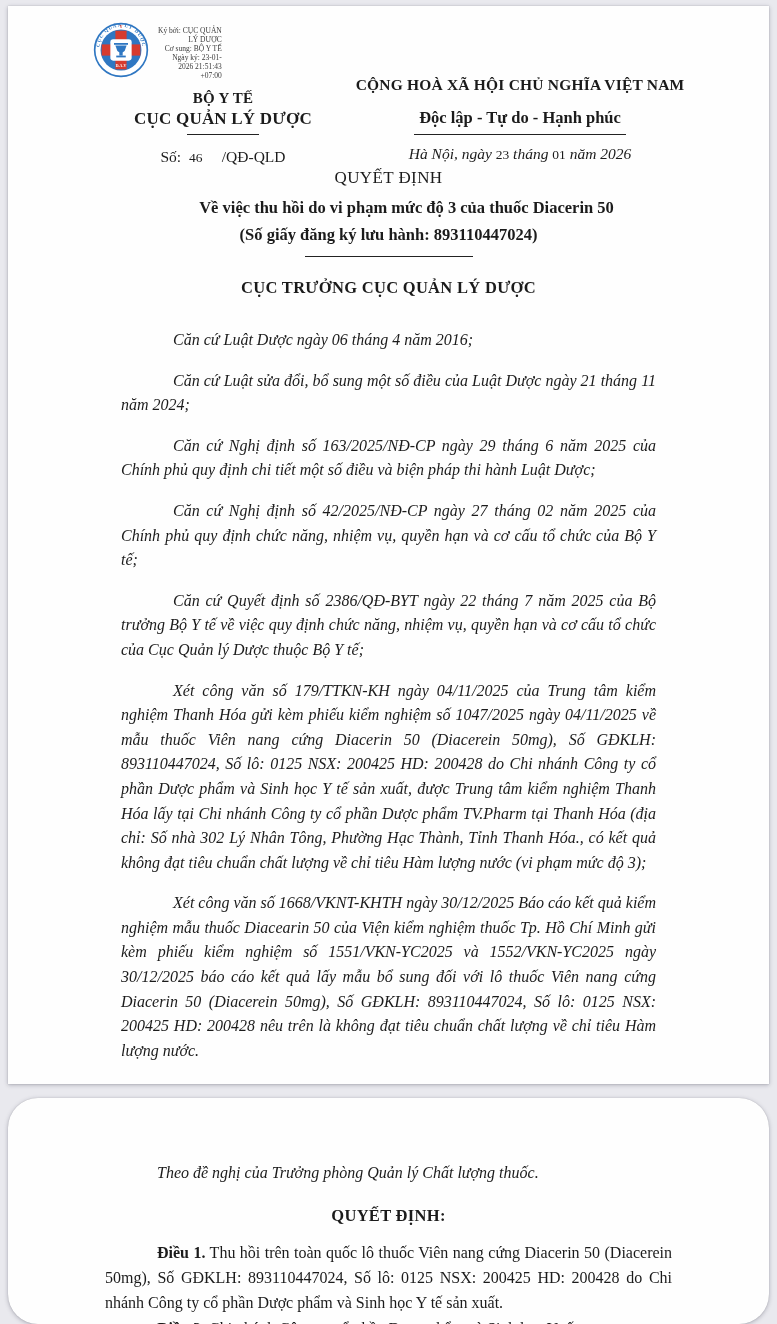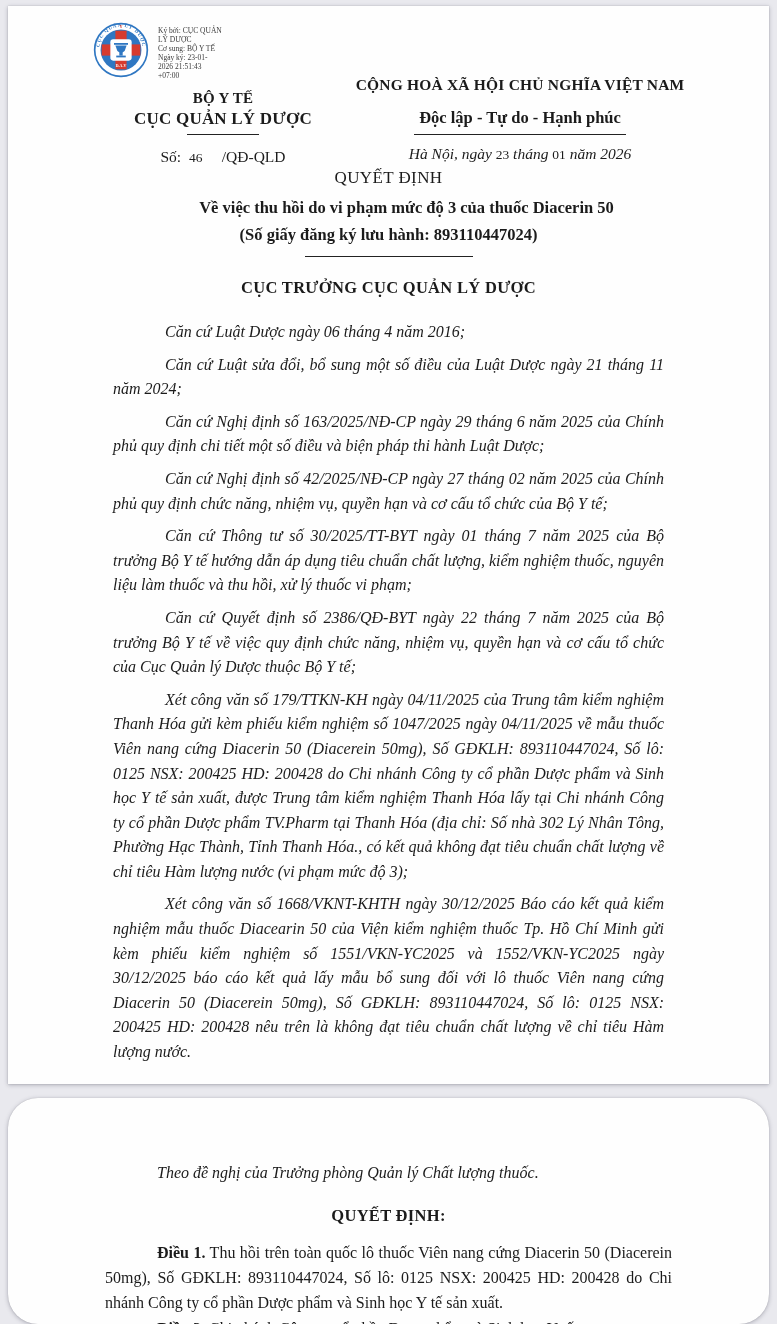--- a/index.html
+++ b/index.html
@@ -13,21 +13,21 @@
   }
   .page{
     position:absolute;left:8px;width:761px;background:#fefefe;
     box-shadow:0 1px 4px rgba(60,60,80,.35), 0 0 1px rgba(0,0,0,.2);
   }
   .page1{top:6px;height:1078px;}
   .page2{top:1098px;height:226px;overflow:hidden;border-radius:30px;}
 
   
   .stamp{position:absolute;left:85px;top:16px;display:flex;gap:9px;align-items:flex-start;}
-  .sig-block{font-family:"Liberation Serif",serif;font-size:7.5px;line-height:9px;color:#3a3a3a;padding-top:4px;}
+  .sig-block{font-family:"Liberation Serif",serif;font-size:7.5px;line-height:9px;color:#3a3a3a;padding-top:4px;text-align:right;}
 
   
   .hdr-left{position:absolute;left:60px;top:84px;width:310px;text-align:center;}
   .hdr-right{position:absolute;left:332px;top:70px;width:360px;text-align:center;}
   .ministry{font-size:15px;font-weight:bold;letter-spacing:.3px;}
   .agency{font-size:17px;font-weight:bold;margin-top:2px;letter-spacing:.2px;}
   .divider-left{width:72px;height:0;border-top:1.4px solid #222;margin:5px auto 0;}
   .country{font-size:15.5px;font-weight:bold;letter-spacing:.2px;}
   .motto{font-size:16.5px;font-weight:bold;margin-top:14px;}
   .divider-right{width:212px;height:0;border-top:1.4px solid #222;margin:6px auto 0;}
@@ -42,21 +42,21 @@
   .title-subject{font-size:16.5px;font-weight:bold;margin-top:10px;padding-left:36px;}
   .title-reg{font-size:16.5px;font-weight:bold;margin-top:7px;}
   .divider-title{width:168px;height:0;border-top:1.8px solid #222;margin:11px auto 0;}
 
   .issuer{position:absolute;left:0;top:272px;width:100%;text-align:center;font-size:16.5px;font-weight:bold;letter-spacing:.3px;}
 
   
   .body-text{position:absolute;left:97px;top:306px;width:567px;}
   .para{
     font-size:16px;font-style:italic;line-height:24.6px;
-    text-align:justify;text-indent:52px;margin:8px;
+    text-align:justify;text-indent:52px;margin:16px;
   }
   
   .proposal{position:absolute;left:97px;top:66px;width:567px;font-size:16px;font-style:italic;text-indent:52px;}
   .decision-heading{position:absolute;left:0;top:108px;width:100%;text-align:center;font-size:16.5px;font-weight:bold;letter-spacing:.3px;}
   .article{position:absolute;left:97px;top:142px;width:567px;font-size:16px;line-height:25px;text-align:justify;text-indent:52px;}
   .article b{font-weight:bold;}
   .article2-partial{position:absolute;left:97px;top:218px;width:567px;font-size:16px;line-height:25px;text-indent:52px;white-space:nowrap;overflow:hidden;}
   .article2-partial b{font-weight:bold;}
 </style>
 </head>
@@ -133,21 +133,20 @@
     <div class="divider-title"></div>
   </div>
 
   <div class="issuer">CỤC TRƯỞNG CỤC QUẢN LÝ DƯỢC</div>
 
   <div class="body-text">
     <p class="para">Căn cứ Luật Dược ngày 06 tháng 4 năm 2016;</p>
     <p class="para">Căn cứ Luật sửa đổi, bổ sung một số điều của Luật Dược ngày 21 tháng 11 năm 2024;</p>
     <p class="para">Căn cứ Nghị định số 163/2025/NĐ-CP ngày 29 tháng 6 năm 2025 của Chính phủ quy định chi tiết một số điều và biện pháp thi hành Luật Dược;</p>
     <p class="para">Căn cứ Nghị định số 42/2025/NĐ-CP ngày 27 tháng 02 năm 2025 của Chính phủ quy định chức năng, nhiệm vụ, quyền hạn và cơ cấu tổ chức của Bộ Y tế;</p>
-    <p class="para">Căn cứ Thông tư số 30/2025/TT-BYT ngày 01 tháng 7 năm 2025 của Bộ trưởng Bộ Y tế hướng dẫn áp dụng tiêu chuẩn chất lượng, kiểm nghiệm thuốc, nguyên liệu làm thuốc và thu hồi, xử lý thuốc vi phạm;</p>
     <p class="para">Căn cứ Quyết định số 2386/QĐ-BYT ngày 22 tháng 7 năm 2025 của Bộ trưởng Bộ Y tế về việc quy định chức năng, nhiệm vụ, quyền hạn và cơ cấu tổ chức của Cục Quản lý Dược thuộc Bộ Y tế;</p>
     <p class="para">Xét công văn số 179/TTKN-KH ngày 04/11/2025 của Trung tâm kiểm nghiệm Thanh Hóa gửi kèm phiếu kiểm nghiệm số 1047/2025 ngày 04/11/2025 về mẫu thuốc Viên nang cứng Diacerin 50 (Diacerein 50mg), Số GĐKLH: 893110447024, Số lô: 0125  NSX: 200425  HD: 200428 do Chi nhánh Công ty cổ phần Dược phẩm và Sinh học Y tế sản xuất, được Trung tâm kiểm nghiệm Thanh Hóa lấy tại Chi nhánh Công ty cổ phần Dược phẩm TV.Pharm tại Thanh Hóa (địa chỉ: Số nhà 302 Lý Nhân Tông,  Phường Hạc Thành, Tỉnh Thanh Hóa., có kết quả không đạt tiêu chuẩn chất lượng về chỉ tiêu Hàm lượng nước (vi phạm mức độ 3);</p>
     <p class="para">Xét công văn số 1668/VKNT-KHTH ngày 30/12/2025 Báo cáo kết quả kiểm nghiệm mẫu thuốc Diacearin 50 của Viện kiểm nghiệm thuốc Tp. Hồ Chí Minh gửi kèm phiếu kiểm nghiệm số 1551/VKN-YC2025 và 1552/VKN-YC2025 ngày 30/12/2025 báo cáo kết quả lấy mẫu bổ sung đối với lô thuốc Viên nang cứng Diacerin 50 (Diacerein 50mg), Số GĐKLH: 893110447024, Số lô: 0125 NSX: 200425  HD: 200428  nêu trên là không đạt tiêu chuẩn chất lượng về chỉ tiêu Hàm lượng nước.</p>
   </div>
 </div>
 
 <div class="page page2">
   <div class="proposal">Theo đề nghị của Trưởng phòng Quản lý Chất lượng thuốc.</div>
   <div class="decision-heading">QUYẾT ĐỊNH:</div>
   <div class="article">

